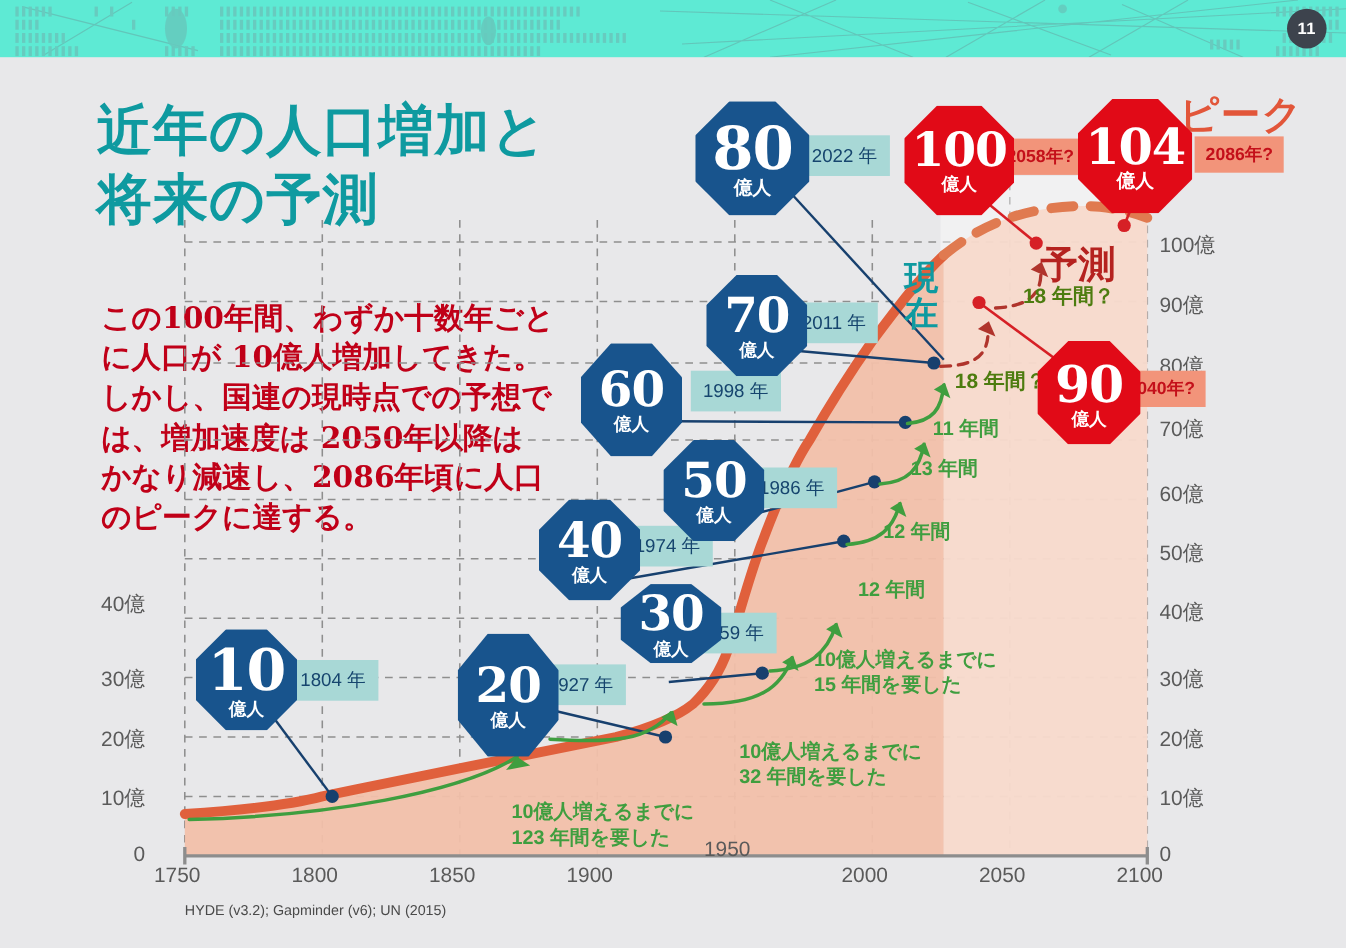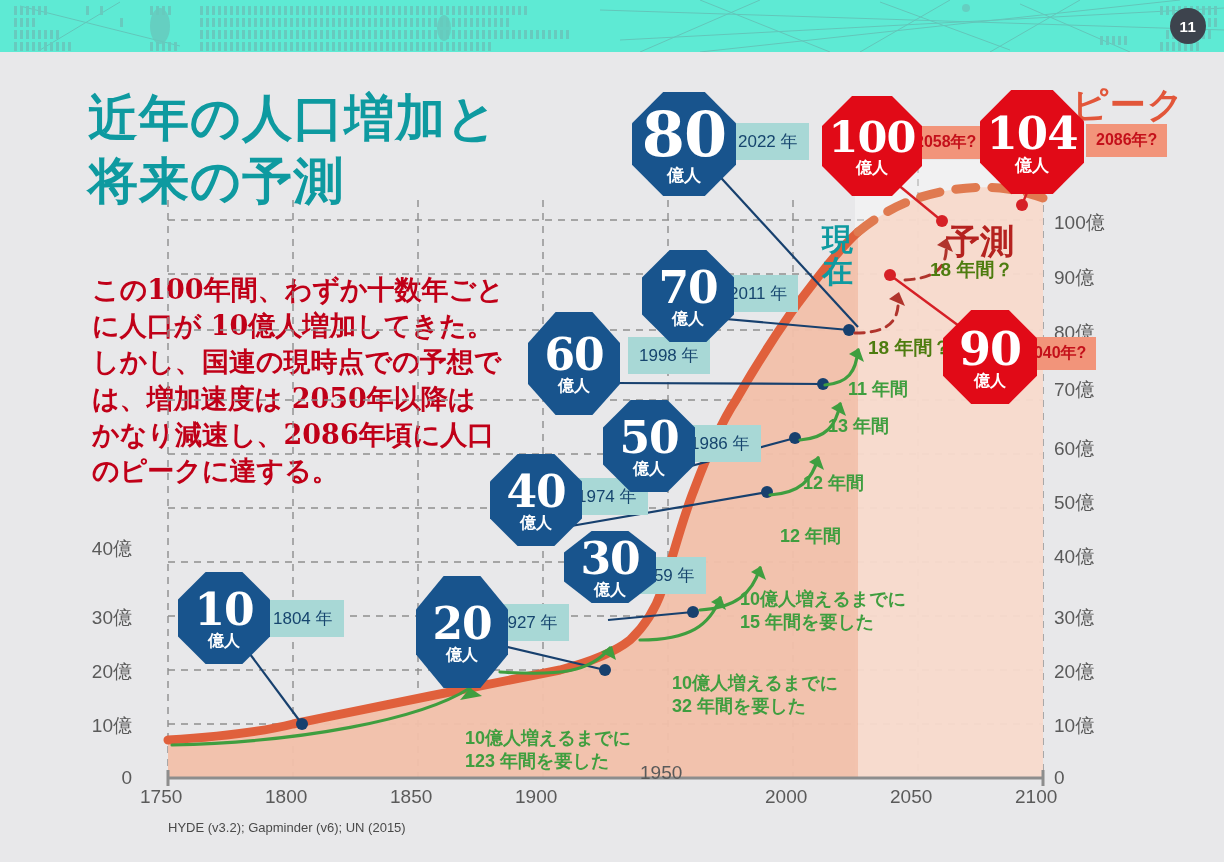--- a/index.html
+++ b/index.html
@@ -586,38 +586,38 @@
   <div class="ann green" style="left:740px;top:588px;">10億人増えるまでに
 15 年間を要した</div>
   <div class="ann green" style="left:780px;top:525px;">12 年間</div>
   <div class="ann green" style="left:803px;top:472px;">12 年間</div>
   <div class="ann green" style="left:828px;top:415px;">13 年間</div>
   <div class="ann green" style="left:848px;top:378px;">11 年間</div>
 
   <div class="ann dred" style="left:868px;top:336px;">18 年間？</div>
   <div class="ann dred" style="left:930px;top:258px;">18 年間？</div>
 
-  <div class="ann teal-big" style="left:822px;top:224px;width:34px;">現在</div>
+  <div class="ann teal-big" style="left:822px;top:238px;width:34px;">現在</div>
   <div class="ann yosoku" style="left:946px;top:220px;">予測</div>
   <div class="ann peak" style="left:1072px;top:82px;">ピーク</div>
 
   <div class="yearchip teal" style="left:262px;top:600px;">1804 年</div>
   <div class="yearchip teal" style="left:487px;top:604px;">1927 年</div>
   <div class="yearchip teal" style="left:624px;top:557px;">1959 年</div>
   <div class="yearchip teal" style="left:566px;top:478px;">1974 年</div>
   <div class="yearchip teal" style="left:679px;top:425px;">1986 年</div>
   <div class="yearchip teal" style="left:628px;top:337px;">1998 年</div>
   <div class="yearchip teal" style="left:718px;top:275px;">2011 年</div>
   <div class="yearchip teal" style="left:727px;top:123px;">2022 年</div>
   <div class="yearchip salmon" style="left:1015px;top:337px;">2040年?</div>
   <div class="yearchip salmon" style="left:905px;top:126px;">2058年?</div>
   <div class="yearchip salmon" style="left:1086px;top:124px;">2086年?</div>
 
   <div class="badge blue" style="left:178px;top:572px;width:92px;height:92px;">
-    <span class="num" style="font-size:44px;text-align:right;">10</span>
+    <span class="num" style="font-size:52px;text-align:right;">10</span>
     <span class="unit" style="font-size:16px;">億人</span>
   </div>
 
   <div class="badge blue" style="left:416px;top:576px;width:92px;height:112px;">
     <span class="num" style="font-size:44px;">20</span>
     <span class="unit" style="font-size:16px;">億人</span>
   </div>
 
   <div class="badge blue" style="left:564px;top:531px;width:92px;height:72px;">
     <span class="num" style="font-size:44px;">30</span>
@@ -638,21 +638,21 @@
     <span class="num" style="font-size:44px;">60</span>
     <span class="unit" style="font-size:16px;">億人</span>
   </div>
 
   <div class="badge blue" style="left:642px;top:250px;width:92px;height:92px;">
     <span class="num" style="font-size:44px;">70</span>
     <span class="unit" style="font-size:16px;">億人</span>
   </div>
 
   <div class="badge blue" style="left:632px;top:92px;width:104px;height:104px;">
-    <span class="num" style="font-size:62px;">80</span>
+    <span class="num" style="font-size:54px;">80</span>
     <span class="unit" style="font-size:17px;">億人</span>
   </div>
 
   <div class="badge red" style="left:943px;top:310px;width:94px;height:94px;">
     <span class="num" style="font-size:46px;">90</span>
     <span class="unit" style="font-size:16px;">億人</span>
   </div>
 
   <div class="badge red" style="left:822px;top:96px;width:100px;height:100px;">
     <span class="num" style="font-size:43px;">100</span>

